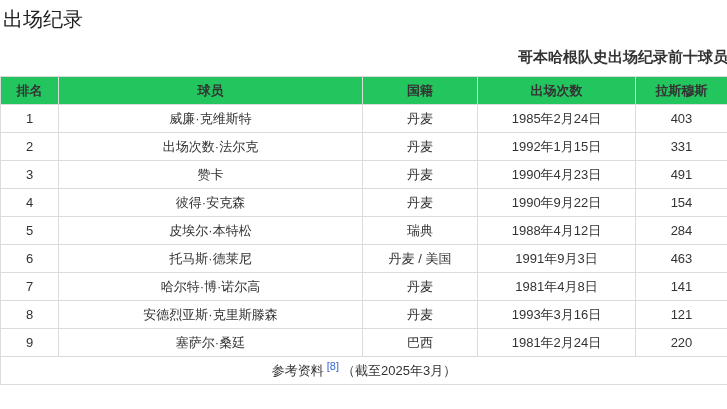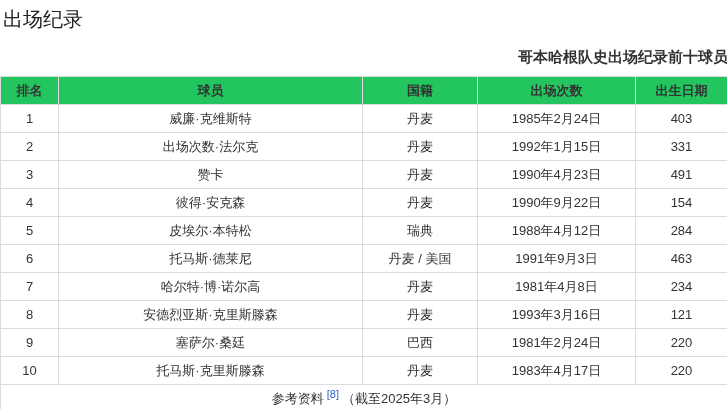--- a/index.html
+++ b/index.html
@@ -72,21 +72,21 @@
       <col style="width:115px">
       <col style="width:158px">
       <col style="width:92px">
     </colgroup>
     <thead>
       <tr>
         <th>排名</th>
         <th>球员</th>
         <th>国籍</th>
         <th>出场次数</th>
-        <th>出生日期</th>
+        <th>拉斯穆斯</th>
       </tr>
     </thead>
     <tbody>
       <tr>
         <td>1</td>
         <td>威廉·克维斯特</td>
         <td>丹麦</td>
         <td>1985年2月24日</td>
         <td>403</td>
       </tr>
@@ -123,44 +123,37 @@
         <td>托马斯·德莱尼</td>
         <td>丹麦 / 美国</td>
         <td>1991年9月3日</td>
         <td>463</td>
       </tr>
       <tr>
         <td>7</td>
         <td>哈尔特·博·诺尔高</td>
         <td>丹麦</td>
         <td>1981年4月8日</td>
-        <td>234</td>
+        <td>141</td>
       </tr>
       <tr>
         <td>8</td>
         <td>安德烈亚斯·克里斯滕森</td>
         <td>丹麦</td>
         <td>1993年3月16日</td>
         <td>121</td>
       </tr>
       <tr>
         <td>9</td>
         <td>塞萨尔·桑廷</td>
         <td>巴西</td>
         <td>1981年2月24日</td>
         <td>220</td>
       </tr>
       <tr>
-        <td>10</td>
-        <td>托马斯·克里斯滕森</td>
-        <td>丹麦</td>
-        <td>1983年4月17日</td>
-        <td>220</td>
-      </tr>
-      <tr>
         <td class="footer-cell" colspan="5">
           <span>参考资料</span><sup class="ref-sup"><a class="ref-link">[8]</a></sup><span>（截至2025年3月）</span>
         </td>
       </tr>
     </tbody>
   </table>
 
 </div>
 
 </body></html>

